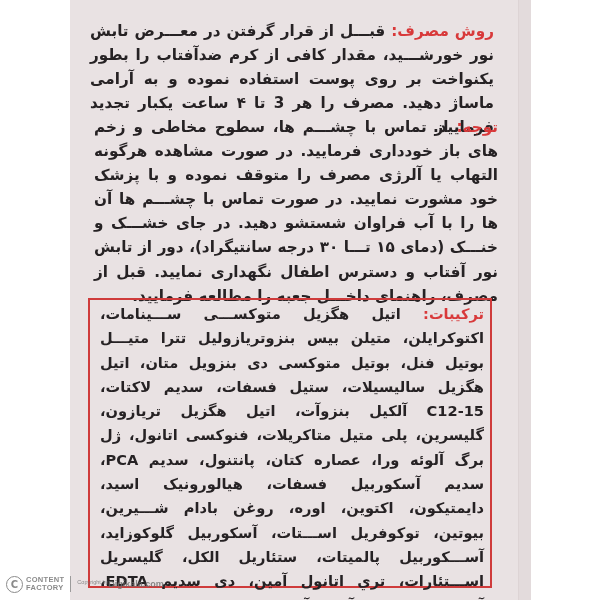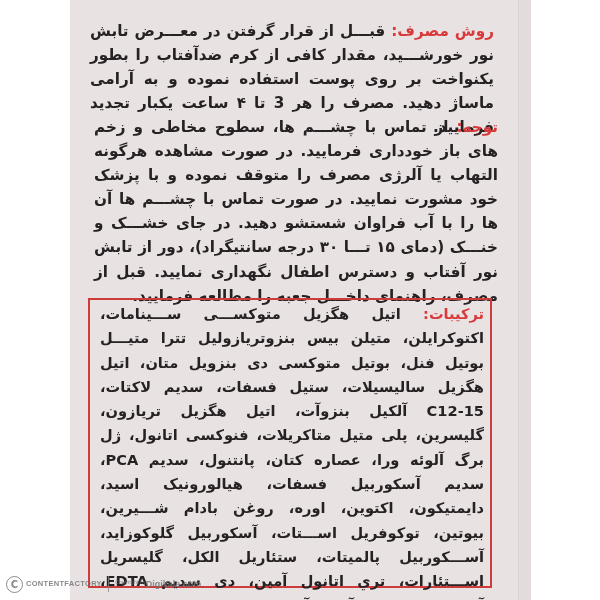--- a/index.html
+++ b/index.html
@@ -7,21 +7,21 @@
   .panel{position:absolute;left:70px;top:0;width:460px;height:600px;background:#e9e2e3;}
   .panel-edge{position:absolute;left:518px;top:0;width:12px;height:600px;background:#e3dbdc;border-left:1px solid #ddd4d5;}
   .block{position:absolute;direction:rtl;text-align:justify;text-align-last:right;color:#262224;font-size:15.2px;line-height:24.1px;font-weight:bold;}
   .label{color:#d8393a;font-weight:bold;}
   #usage{left:90px;top:19px;width:404px;}
   #warning{left:94px;top:115px;width:404px;}
   .ing-box{position:absolute;left:88px;top:298px;width:400px;height:286px;border:2px solid #cf3b3b;}
   #ingredients{left:100px;top:302px;width:384px;font-size:14.6px;line-height:24.3px;}
   .logo{position:absolute;left:6px;top:573px;height:22px;display:flex;align-items:center;gap:3px;opacity:0.8;}
   .logo-circle{width:17px;height:17px;border-radius:50%;border:1.5px solid #6d6d6d;display:flex;align-items:center;justify-content:center;font-size:10px;color:#6d6d6d;font-weight:bold;box-sizing:border-box;}
-  .logo-text{display:flex;flex-direction:row;font-size:7.5px;line-height:8px;font-weight:bold;color:#6d6d6d;letter-spacing:0.3px;font-family:"Liberation Sans",sans-serif;}
+  .logo-text{display:flex;flex-direction:column;font-size:7.5px;line-height:8px;font-weight:bold;color:#6d6d6d;letter-spacing:0.3px;font-family:"Liberation Sans",sans-serif;}
   .logo-sep{width:1px;height:16px;background:#8a8a8a;margin:0 3px;}
   .copy{display:flex;flex-direction:row;font-family:"Liberation Sans",sans-serif;color:#707070;}
   .copy .small{font-size:5.5px;line-height:7px;}
   .copy .site{font-size:9px;line-height:10px;font-weight:bold;}
 </style>
 </head>
 <body>
 
 <div class="panel"></div>
 <div class="panel-edge"></div>

